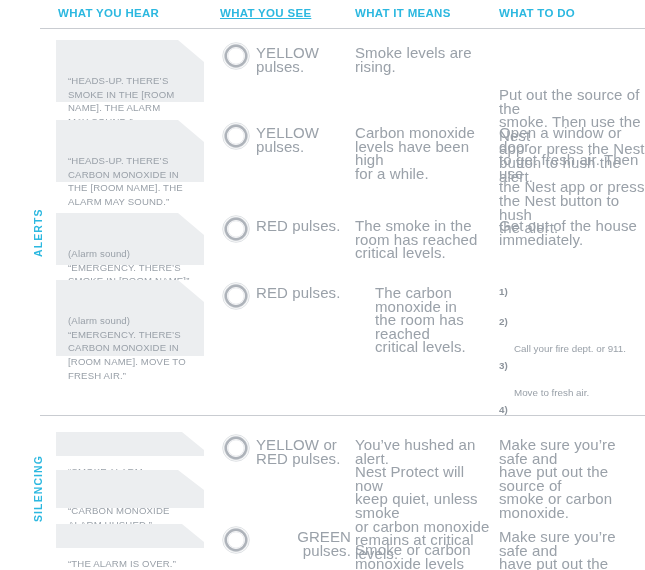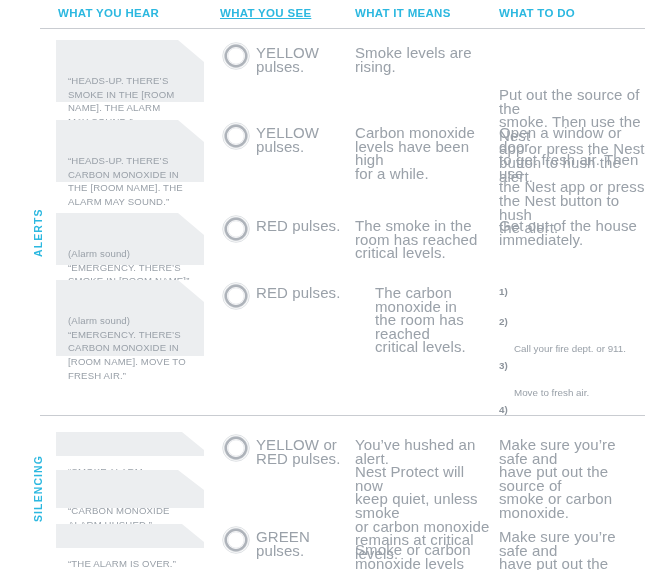--- a/index.html
+++ b/index.html
@@ -300,21 +300,21 @@
       <span>“THE ALARM IS OVER.”</span>
     </div>
     <div class="ring" style="left:222px; top:2px;">
       <svg width="28" height="28" viewBox="0 0 28 28">
         <circle cx="14" cy="14" r="13.3" fill="none" stroke="#d6d9dd" stroke-width="0.8"></circle>
         <circle cx="14" cy="14" r="11.7" fill="none" stroke="#d6d9dd" stroke-width="0.8"></circle>
         <circle cx="14" cy="14" r="10.2" fill="none" stroke="#aeb3ba" stroke-width="2.4"></circle>
         <circle cx="14" cy="14" r="8.1" fill="none" stroke="#e3e5e8" stroke-width="0.8"></circle>
       </svg>
     </div>
-    <div class="see" style="top:6px;">GREEN pulses.</div>
+    <div class="see" style="top:6px;text-align:right;">GREEN pulses.</div>
     <div class="means" style="top:19px;">Smoke or carbon
 monoxide levels
 are decreasing.</div>
     <div class="todo" style="top:6px;">Make sure you’re safe and
 have put out the source or
 smoke or carbon monoxide.</div>
   </div>
 
 </div>
 

